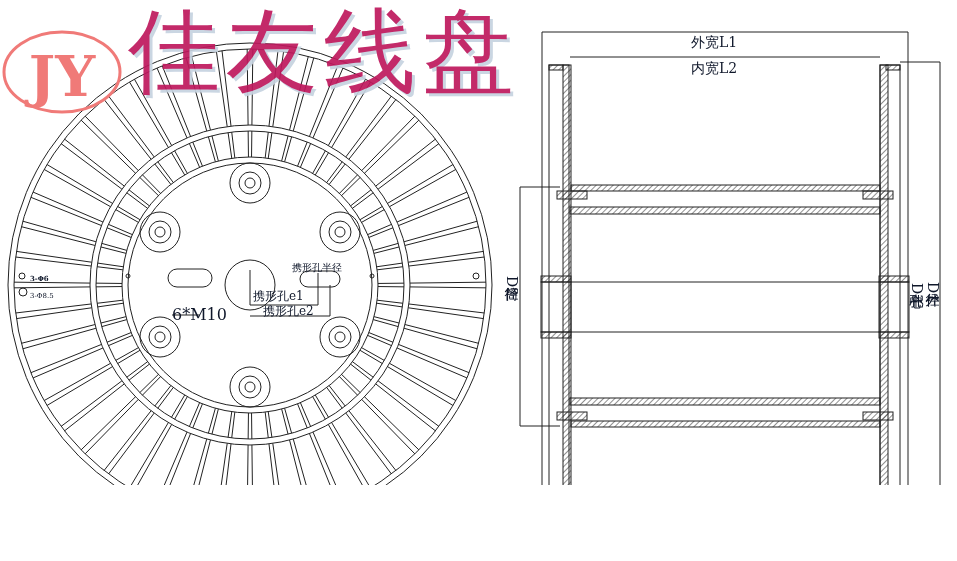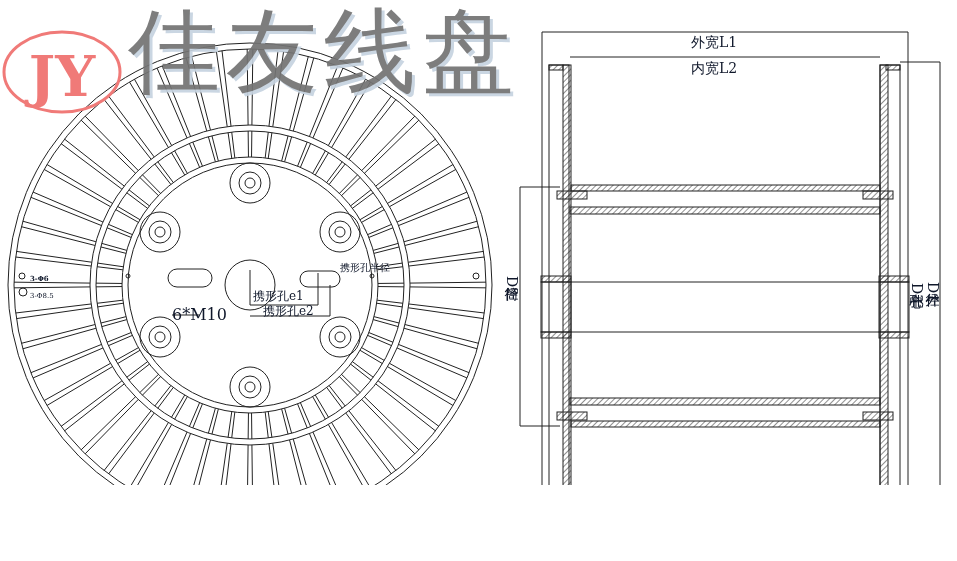--- a/index.html
+++ b/index.html
@@ -1,18 +1,18 @@
 <!DOCTYPE html>
 <html><head>
 <meta charset="utf-8">
 <style>
   html,body{margin:0;padding:0;background:#fff;}
   #stage{position:relative;width:957px;height:485px;overflow:hidden;background:#fff;font-family:"DejaVu Serif",serif;}
   svg{position:absolute;left:0;top:0;}
-  .logo-text{position:absolute;left:128px;top:6px;font-family:"DejaVu Sans",sans-serif;font-size:92px;color:#737373;letter-spacing:6px;text-shadow:3px 3px 0 #c6d3e0;line-height:1;opacity:.92}
+  .logo-text{position:absolute;left:128px;top:6px;font-family:"DejaVu Sans",sans-serif;font-size:92px;color:#be185d;letter-spacing:6px;text-shadow:3px 3px 0 #c6d3e0;line-height:1;opacity:.92}
   .lbl{position:absolute;font-family:"DejaVu Serif",serif;color:#0f172a;white-space:nowrap}
 </style>
 </head>
 <body>
 
 <div id="stage">
 <svg width="957" height="561" viewBox="0 0 957 561">
   <defs>
     <pattern id="hatch" width="4" height="4" patternUnits="userSpaceOnUse" patternTransform="rotate(45)">
       <line x1="0" y1="0" x2="0" y2="4" stroke="#222" stroke-width="1"></line>
@@ -305,21 +305,21 @@
     <ellipse cx="62" cy="72" rx="58" ry="40" fill="none" stroke="#f07a78" stroke-width="3"></ellipse>
     <text x="62" y="96" text-anchor="middle" font-family="DejaVu Serif, serif" font-weight="bold" font-size="56" fill="#f07a78">JY</text>
   </g>
 </svg>
 
 <div class="logo-text">佳友线盘</div>
 
 <div class="lbl" style="left:172px;top:305px;font-size:16px;">6*M10</div>
 <div class="lbl" style="left:30px;top:274px;font-size:7px;font-weight:bold;">3-Φ6</div>
 <div class="lbl" style="left:30px;top:292px;font-size:7px;">3-Φ8.5</div>
-<div class="lbl" style="left:292px;top:261px;font-size:10px;margin-left:48px;">携形孔半径</div>
+<div class="lbl" style="left:292px;top:261px;font-size:10px;">携形孔半径</div>
 <div class="lbl" style="left:253px;top:288px;font-size:12px;">携形孔e1</div>
 <div class="lbl" style="left:263px;top:303px;font-size:12px;">携形孔e2</div>
 
 <div class="lbl" style="left:691px;top:34px;font-size:14px;">外宽L1</div>
 <div class="lbl" style="left:691px;top:60px;font-size:14px;">内宽L2</div>
 <div class="lbl" style="left:503px;top:276px;font-size:14px;writing-mode:vertical-rl;">筒径D2</div>
 <div class="lbl" style="left:924px;top:282px;font-size:14px;writing-mode:vertical-rl;">外径D1</div>
 <div class="lbl" style="left:908px;top:283px;font-size:14px;writing-mode:vertical-rl;">中心孔D3</div>
 </div>
 

